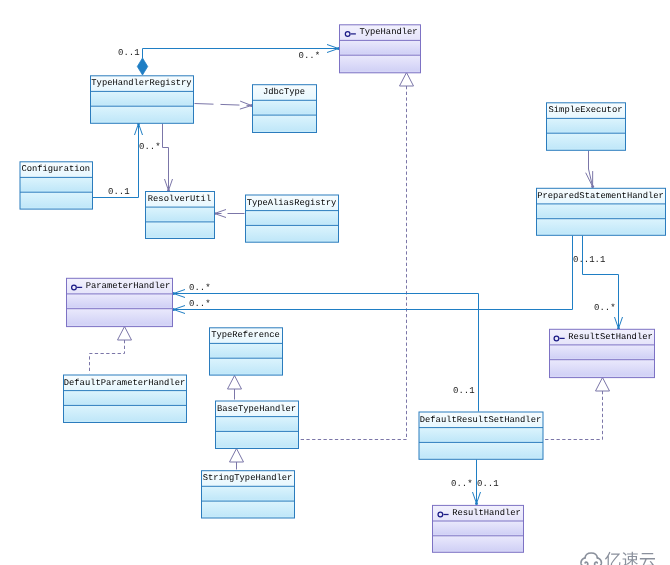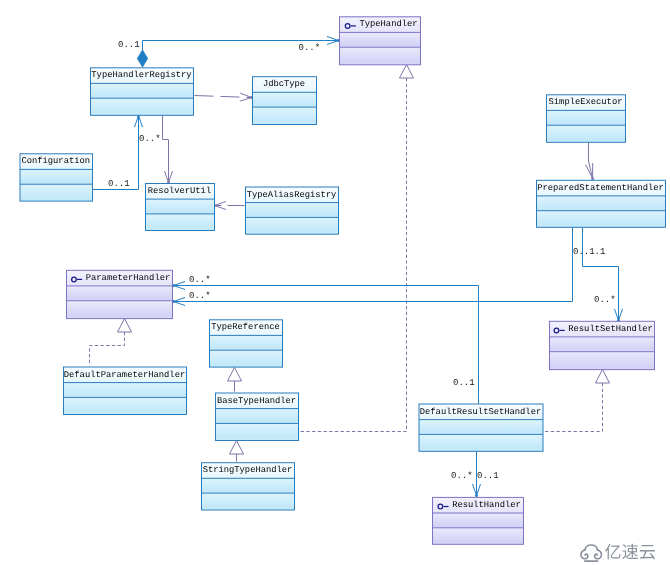--- a/index.html
+++ b/index.html
@@ -1,19 +1,19 @@
 <!DOCTYPE html>
 <html><head>
 <meta charset="utf-8">
 <title>UML Class Diagram</title>
 <style>
   html,body{margin:0;padding:0;background:#ffffff;}
   body{width:670px;height:565px;position:relative;overflow:hidden;
        font-family:"Liberation Mono","DejaVu Sans Mono",monospace;}
-  #stage{position:absolute;left:0;top:0;width:670px;height:426px;}
+  #stage{position:absolute;left:0;top:8px;width:670px;height:426px;}
   #canvas{position:absolute;left:0;top:0;width:670px;height:565px;display:block;}
   .cls-title{font-family:"Liberation Mono","DejaVu Sans Mono",monospace;font-size:8.8px;fill:#000;text-rendering:geometricPrecision;}
   .mult{font-family:"Liberation Mono","DejaVu Sans Mono",monospace;font-size:9px;fill:#1a1a1a;text-rendering:geometricPrecision;}
 </style>
 </head>
 <body>
 
 <div id="stage">
   <svg id="canvas" viewBox="0 0 670 565" xmlns="http://www.w3.org/2000/svg">
     <defs>

